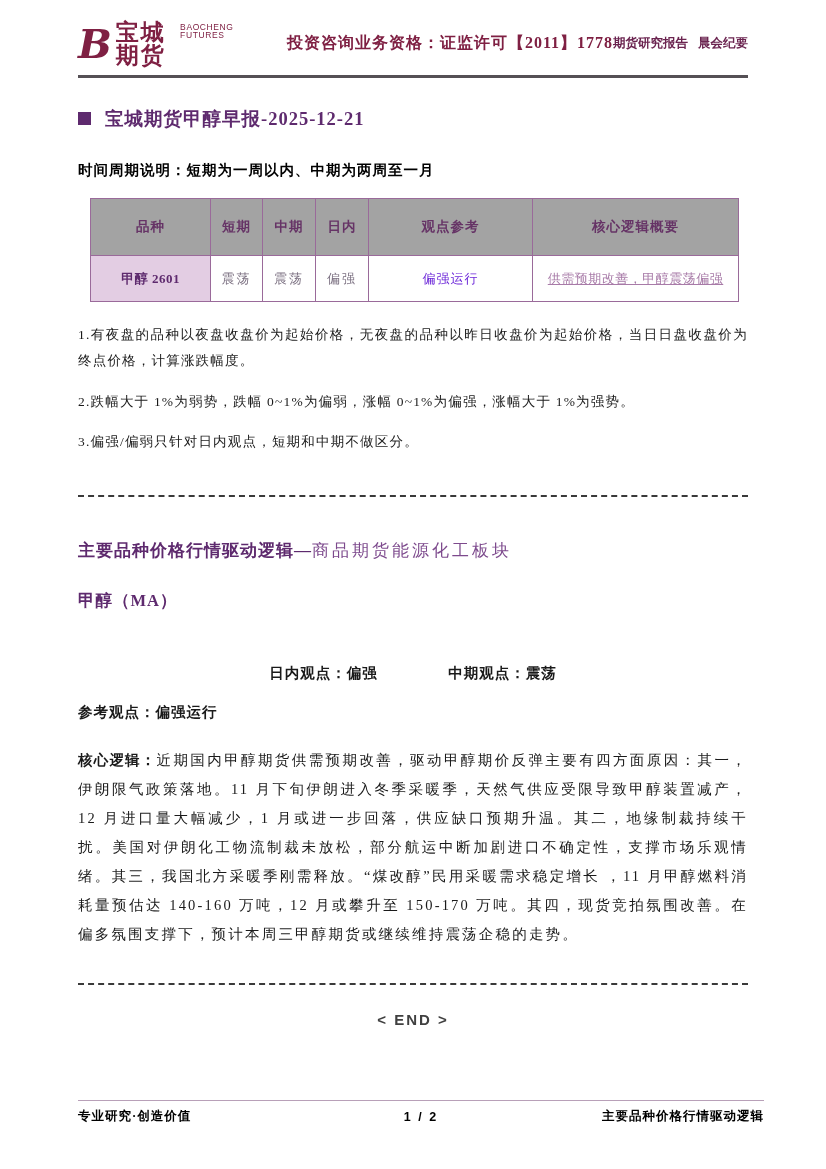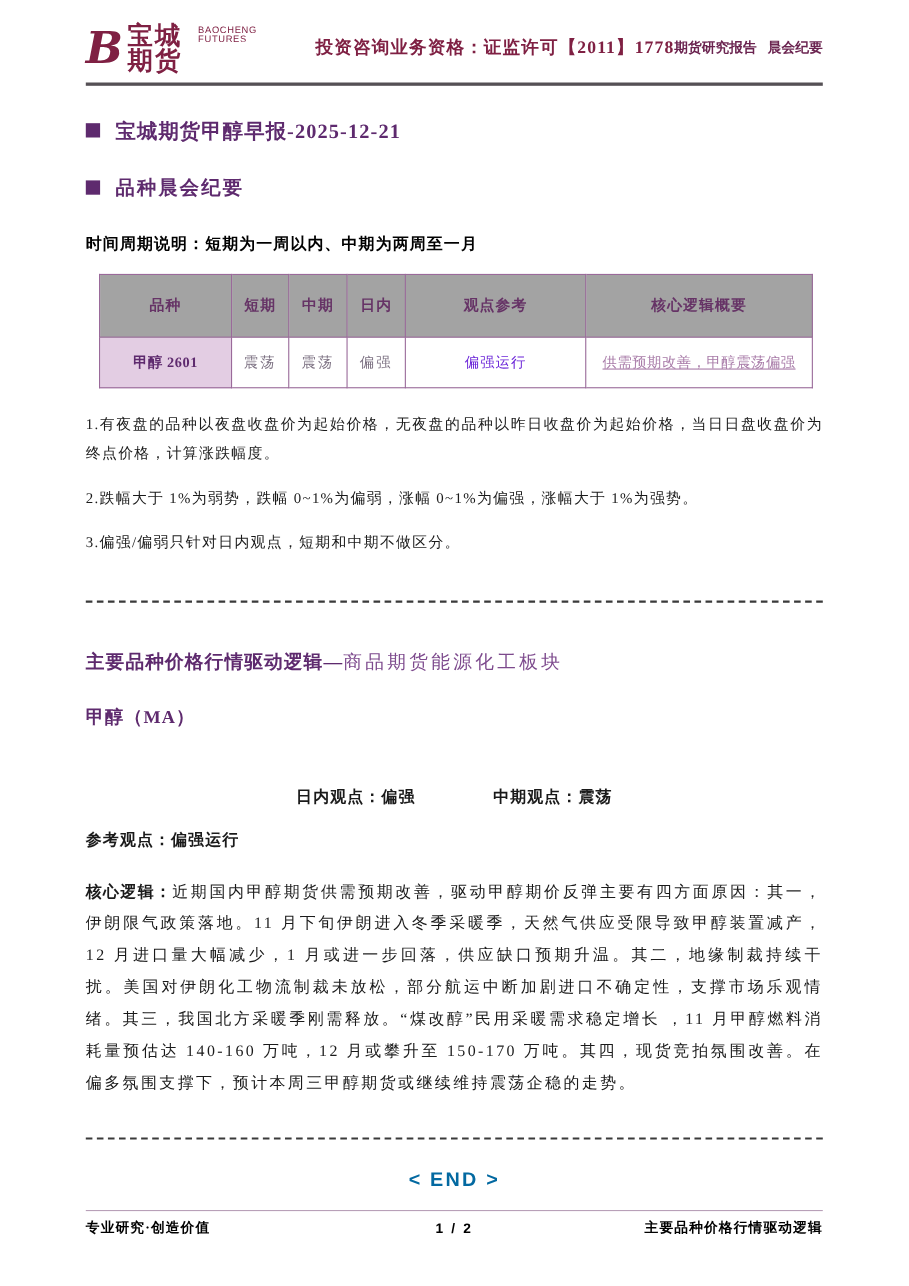--- a/index.html
+++ b/index.html
@@ -160,29 +160,29 @@
     text-align: justify;
   }
   .logic-para .logic-label { font-weight: bold; letter-spacing: 1px; }
 
   
   .end-marker {
     margin-top: 26px;
     text-align: center;
     font-family: "Liberation Sans", sans-serif;
     font-weight: bold;
-    font-size: 18px;
-    color: #0369a1;
+    font-size: 15px;
+    color: #404040;
     letter-spacing: 2px;
   }
 
   
   .footer {
     position: absolute;
-    left: 78px; right: 78px;
+    left: 78px; right: 62px;
     bottom: 44px;
     border-top: 1.5px solid #b8a0b8;
     padding-top: 7px;
     display: flex;
     align-items: center;
     font-weight: bold;
     font-size: 12.5px;
     color: #000;
   }
   .footer-left { letter-spacing: 1px; }
@@ -212,24 +212,20 @@
       <div class="header-type">
         <span>期货研究报告</span><span class="sep"></span><span>晨会纪要</span>
       </div>
     </div>
 
     <div class="doc-title-row">
       <span class="bullet-sq"></span>
       <span class="doc-title">宝城期货甲醇早报-2025-12-21</span>
     </div>
 
-    <div class="section-title-row">
-      <span class="bullet-sq"></span>
-      <span class="section-title">品种晨会纪要</span>
-    </div>
 
     <div class="time-note">时间周期说明：短期为一周以内、中期为两周至一月</div>
 
     <table class="rate-table">
       <colgroup>
         <col style="width:120px">
           <col style="width:52px">
           <col style="width:53px">
         <col style="width:53px">
           <col style="width:164px">

